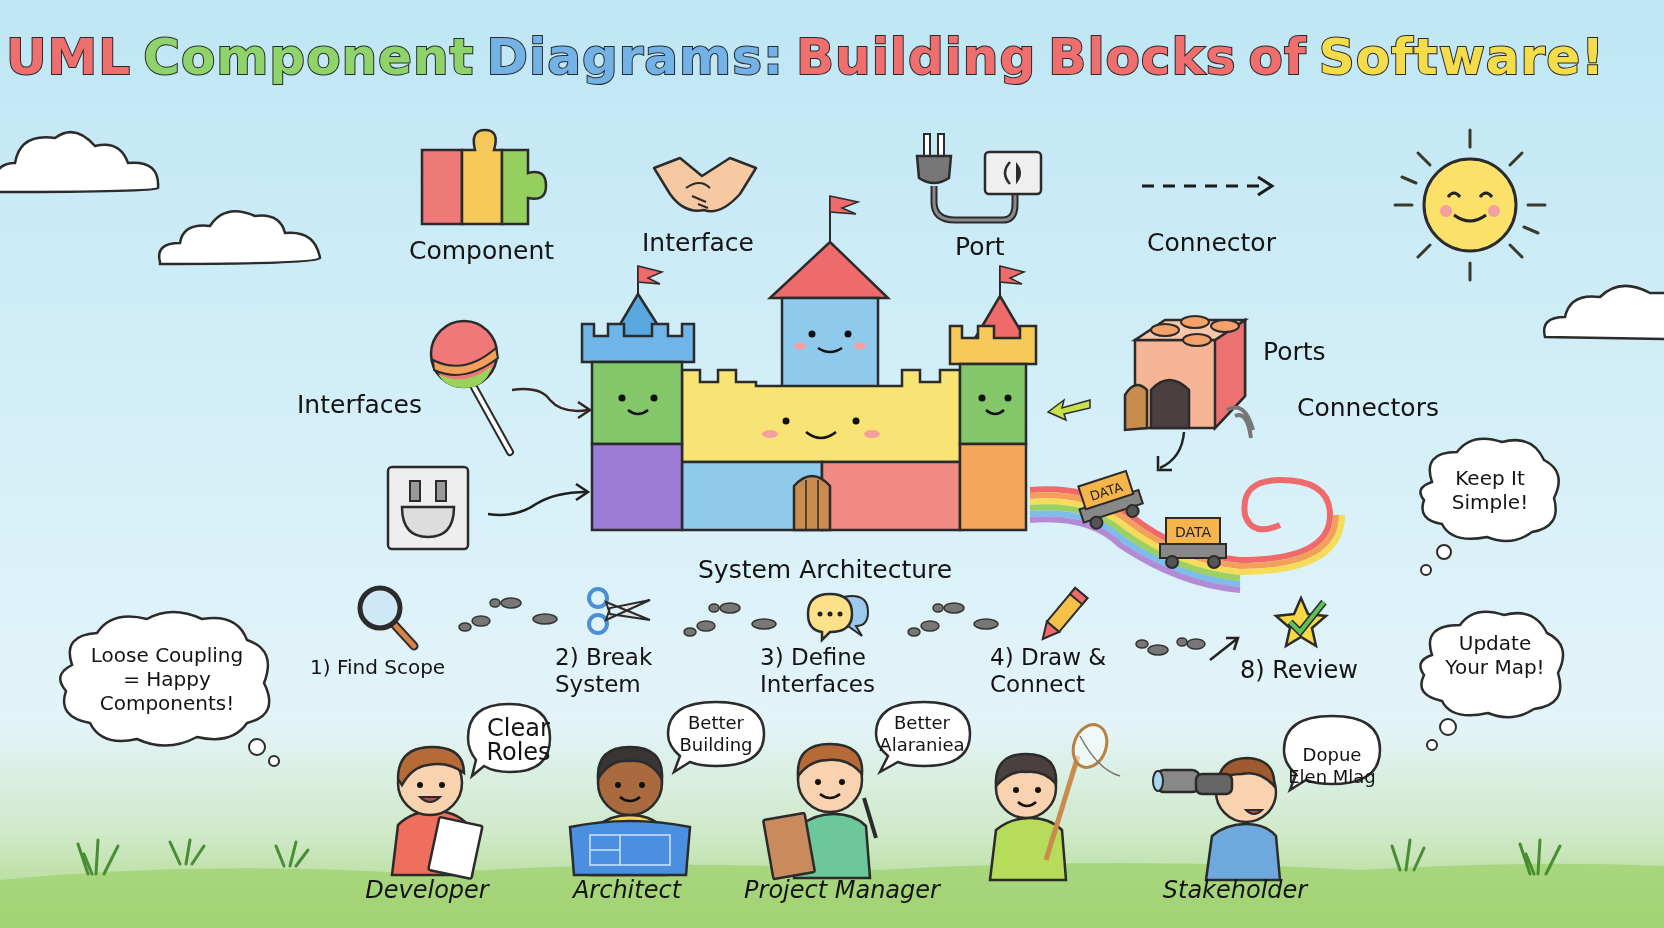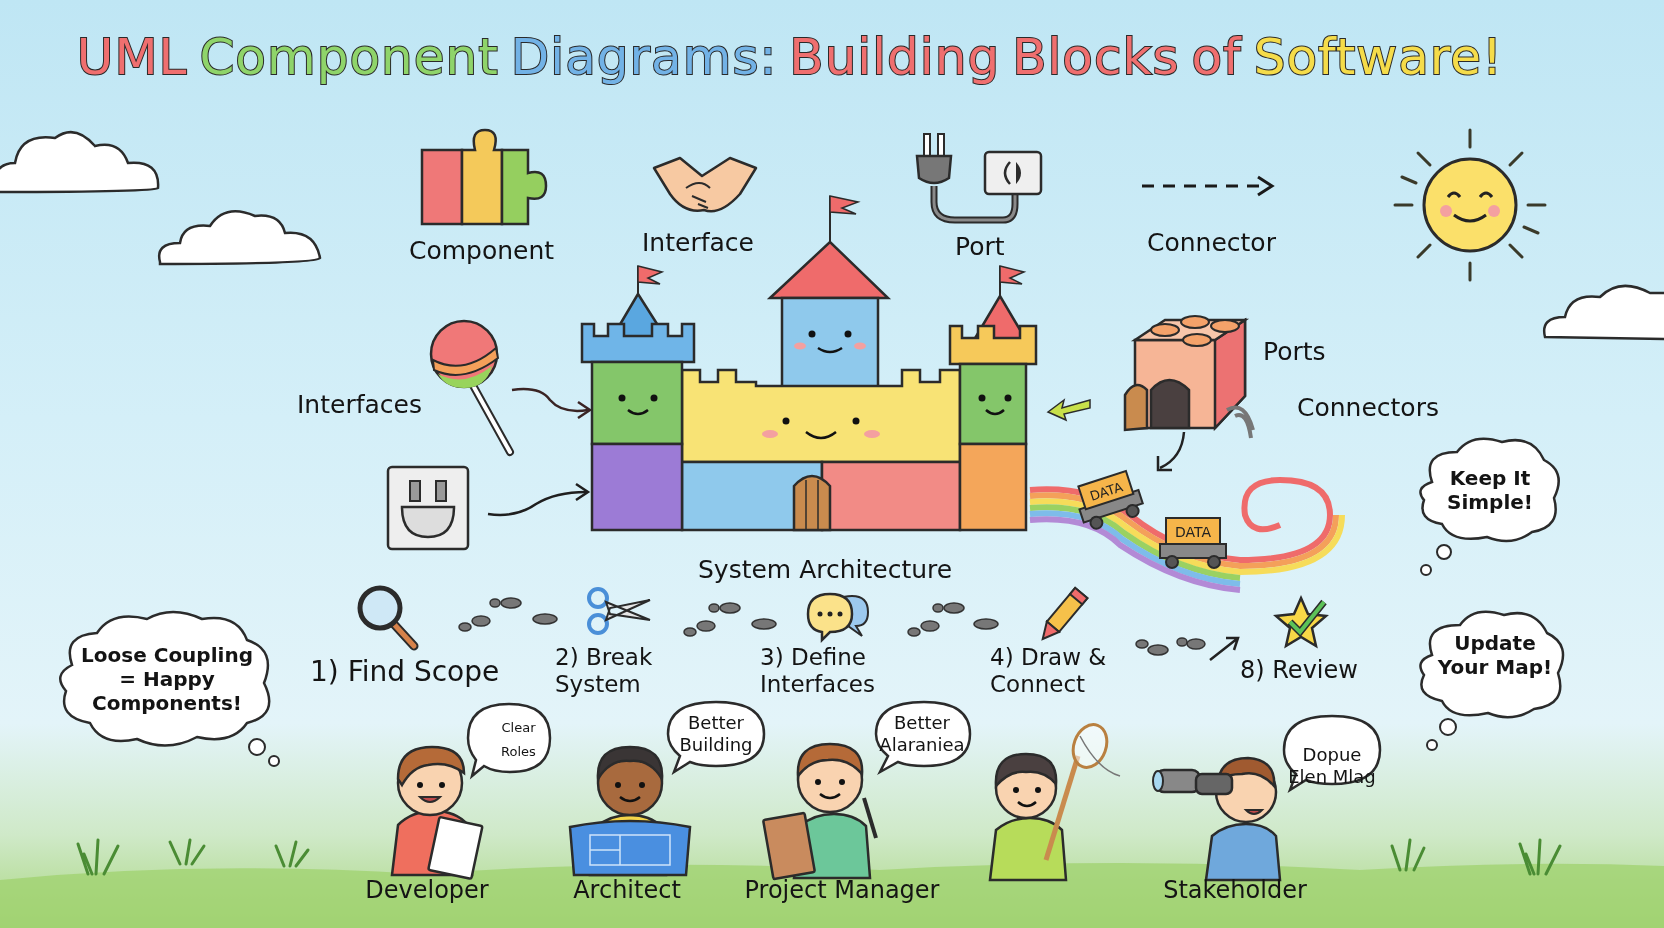--- a/index.html
+++ b/index.html
@@ -4,29 +4,29 @@
   <style>
     html, body { margin: 0; padding: 0; }
     body {
       width: 1664px; height: 928px; position: relative; overflow: hidden;
       background: linear-gradient(180deg, #bfe6f4 0%, #d4eff8 45%, #e3f4f9 78%, #cfe9c8 90%, #a9d67f 100%);
       font-family: "DejaVu Sans", sans-serif;
       color: #151515;
     }
     .title {
       position: absolute; left: 0; top: 28px; width: 1580px; text-align: center;
-      font-family: "DejaVu Sans", sans-serif; font-weight: normal; font-size: 50px; letter-spacing: 1px;
+      font-family: "DejaVu Sans", sans-serif; font-weight: bold; font-size: 50px; letter-spacing: 1px;
       -webkit-text-stroke: 2px #2a2a2a; paint-order: stroke fill;
     }
     .title span { margin: 0 6px; }
     .lbl { position: absolute; font-size: 25px; white-space: nowrap; color: #141414; }
     .lbl-c { position: absolute; font-size: 23px; text-align: left; line-height: 27px; color: #141414; }
-    .cloud-text { position: absolute; text-align: center; font-size: 20px; line-height: 24px; color: #141414; font-weight: bold; }
+    .cloud-text { position: absolute; text-align: center; font-size: 20px; line-height: 24px; color: #141414; }
     .bubble-text { position: absolute; text-align: center; font-size: 18px; line-height: 22px; color: #141414; }
-    .role { position: absolute; font-size: 24px; text-align: center; white-space: nowrap; color: #141414; }
+    .role { position: absolute; font-size: 24px; text-align: center; white-space: nowrap; color: #141414; font-style: italic; }
     svg { position: absolute; overflow: visible; }
   </style>
 </head>
 <body>
 
 <div class="title">
   <span style="color:#ef6f6f">UML</span><span style="color:#8fd46a">Component</span><span style="color:#72b2e6">Diagrams:</span><span style="color:#ef6f6f">Building</span><span style="color:#ef6f6f">Blocks</span><span style="color:#ef6f6f">of</span><span style="color:#f5dc4a">Software!</span>
 </div>
 
 <svg style="left:0;top:118px" width="170" height="80" viewBox="0 0 170 80">
@@ -237,21 +237,21 @@
 <div class="cloud-text" style="left:1434px;top:631px;width:122px">
   <div>Update</div>
   <div>Your Map!</div>
 </div>
 
 <svg style="left:356px;top:584px" width="64" height="66" viewBox="0 0 64 66">
   <line x1="36" y1="38" x2="58" y2="62" stroke="#2b2b2b" stroke-width="9" stroke-linecap="round"></line>
   <line x1="36" y1="38" x2="58" y2="62" stroke="#d6824a" stroke-width="5" stroke-linecap="round"></line>
   <circle cx="24" cy="24" r="20" fill="#cfe8f6" stroke="#2b2b2b" stroke-width="5"></circle>
 </svg>
-<div class="lbl" style="left:310px;top:655px;font-size:28px">1) Find Scope</div>
+<div class="lbl" style="left:310px;top:655px;font-size:20px">1) Find Scope</div>
 
 <svg style="left:455px;top:595px" width="110" height="40" viewBox="0 0 110 40">
   <g fill="#777" stroke="#333" stroke-width="1.5">
     <ellipse cx="10" cy="32" rx="6" ry="4"></ellipse>
       <ellipse cx="26" cy="26" rx="9" ry="5"></ellipse>
     <ellipse cx="40" cy="8" rx="5" ry="4"></ellipse>
       <ellipse cx="56" cy="8" rx="10" ry="5"></ellipse>
     <ellipse cx="90" cy="24" rx="12" ry="5"></ellipse>
   </g>
 </svg>
@@ -334,21 +334,21 @@
     <path d="M180 24 L170 2 M186 24 L190 0 M192 24 L204 6"></path>
     <path d="M284 26 L276 6 M290 26 L296 2 M296 26 L308 10"></path>
     <path d="M1400 30 L1392 6 M1406 30 L1410 0 M1414 30 L1424 8"></path>
     <path d="M1530 34 L1520 4 M1538 34 L1540 0 M1546 34 L1560 6 M1534 34 L1526 14"></path>
   </g>
 </svg>
 
 <svg style="left:464px;top:702px" width="90" height="76" viewBox="0 0 90 76">
   <path d="M45 2 Q86 2 86 36 Q86 70 46 70 Q30 70 20 64 L8 74 L12 58 Q4 48 4 36 Q4 2 45 2 Z" fill="#fff" stroke="#2b2b2b" stroke-width="2.5"></path>
 </svg>
-<div class="bubble-text" style="left:470px;top:716px;width:97px;font-size:13px;line-height:24px">
+<div class="bubble-text" style="left:470px;top:716px;width:97px;font-size:24px;line-height:24px">
   <div>Clear</div>
   <div>Roles</div>
 </div>
 <svg style="left:372px;top:735px" width="130" height="140" viewBox="0 0 130 140">
   <path d="M20 140 L26 90 Q40 76 62 76 Q84 76 96 90 L100 140 Z" fill="#ef6f5e" stroke="#2b2b2b" stroke-width="2.5"></path>
   <circle cx="58" cy="48" r="32" fill="#f9d3b0" stroke="#2b2b2b" stroke-width="2.5"></circle>
   <path d="M26 44 Q26 12 60 12 Q92 12 92 38 Q76 26 56 30 Q40 32 30 50 Z" fill="#b56a38" stroke="#2b2b2b" stroke-width="2.5"></path>
   <circle cx="48" cy="50" r="3" fill="#111"></circle>
     <circle cx="70" cy="50" r="3" fill="#111"></circle>
   <path d="M48 62 Q58 72 68 62 Z" fill="#c14a4a" stroke="#2b2b2b" stroke-width="2"></path>

